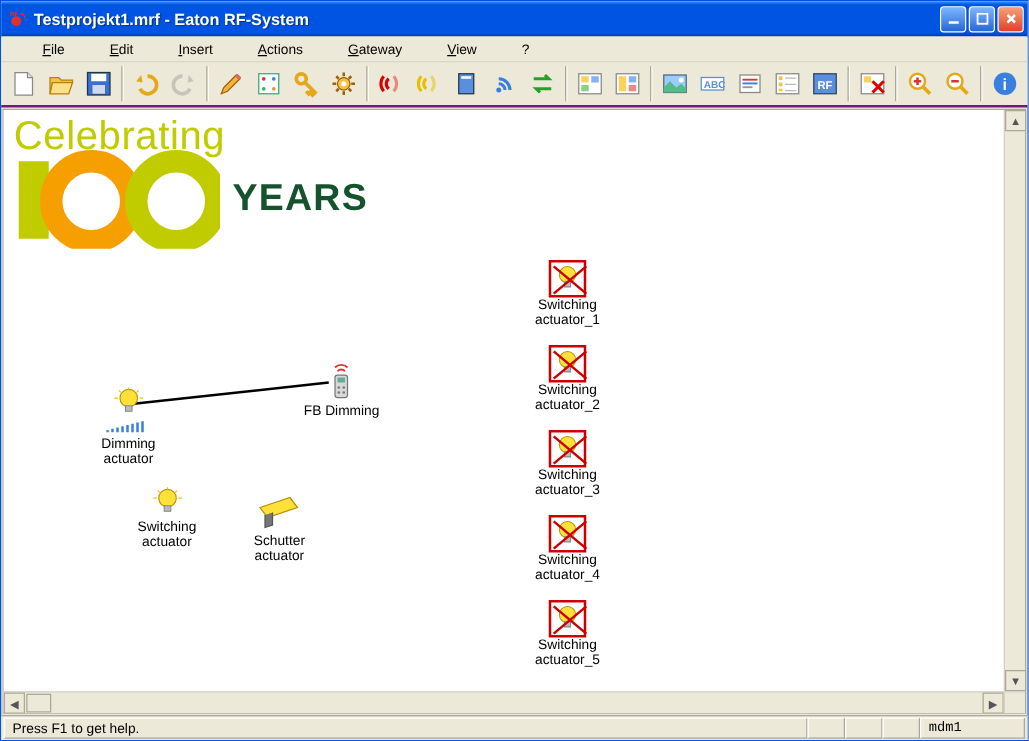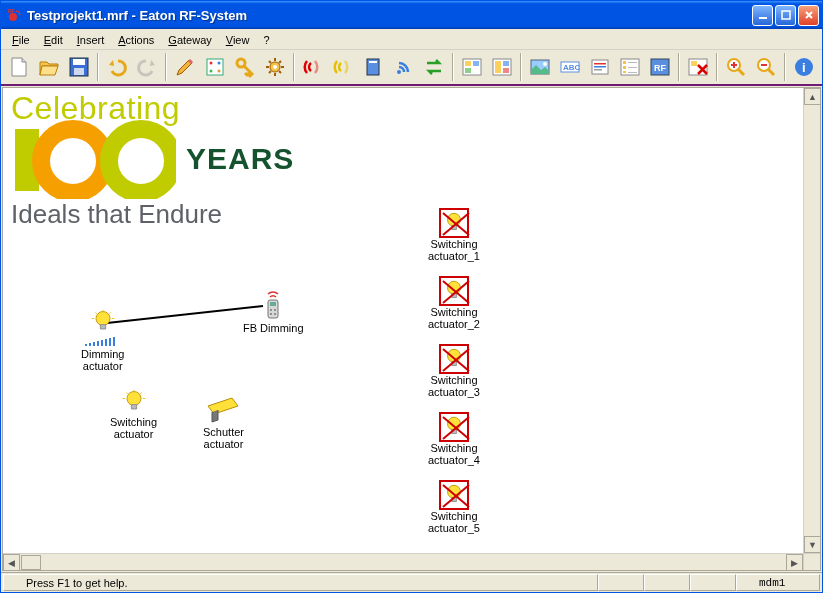--- a/index.html
+++ b/index.html
@@ -6,37 +6,37 @@
   body { font-family: Tahoma, sans-serif; font-size: 11px; background: #ece9d8; width: 823px; height: 593px; overflow: hidden; }
   .window { width: 823px; height: 593px; border: 1px solid #0054e3; background: #ece9d8; display: flex; flex-direction: column; }
   .titlebar { height: 28px; background: linear-gradient(to bottom, #3a95ff 0%, #0054e3 10%, #0054e3 90%, #003cb0 100%); display: flex; align-items: center; padding: 0 3px 0 6px; color: #fff; }
   .titlebar .app-icon { width: 16px; height: 16px; margin-right: 4px; }
   .titlebar .title { font-weight: bold; font-size: 13px; flex: 1; text-shadow: 1px 1px 1px rgba(0,0,0,.4); }
   .titlebar .winbtns { display: flex; gap: 2px; }
   .winbtn { width: 21px; height: 21px; border: 1px solid #fff; border-radius: 3px; display:flex; align-items:center; justify-content:center; font-weight:bold; font-family: Arial; font-size: 12px; cursor: pointer; }
   .winbtn.min, .winbtn.max { background: linear-gradient(to bottom, #7eb6ff, #2667d8); color:#fff; }
   .winbtn.close { background: linear-gradient(to bottom, #f7a07a, #e04128); color:#fff; }
   .menubar { height: 20px; background: #ece9d8; display: flex; align-items: center; padding: 0 4px; border-bottom: 1px solid #d4d0c8; margin-top:1px; }
-  .menuitem { padding: 2px 7px; cursor: pointer; }
+  .menuitem { padding: 2px 7px; cursor: pointer; margin-left: 22px; }
   .underline { text-decoration: underline; }
   .toolbar { height: 36px; background: #ece9d8; display: flex; align-items: center; padding: 2px 4px; gap: 2px; border-bottom: 2px solid #701a75; }
   .tbtn { width: 30px; height: 30px; border: 1px solid transparent; border-radius: 3px; display:flex; align-items:center; justify-content:center; cursor: pointer; }
   .tbtn svg { width: 24px; height: 24px; }
   .sep { width: 2px; height: 28px; border-left: 1px solid #aca899; border-right: 1px solid #fff; margin: 0 2px; }
   .canvas-wrap { flex: 1; display: flex; flex-direction: column; border: 1px solid #aca899; margin: 1px; background: #fff; position: relative; }
   .canvas { flex: 1; position: relative; overflow: hidden; background: #fff; }
   .vscroll { position: absolute; right: 0; top: 0; bottom: 17px; width: 17px; background: #ece9d8; border-left: 1px solid #d4d0c8;}
   .vscroll .arrow { width: 17px; height: 17px; background: #ece9d8; border: 1px solid #aca899; display:flex; align-items:center; justify-content:center; font-size:9px; color:#555; }
   .hscroll { position: absolute; left: 0; right: 17px; bottom: 0; height: 17px; background: #ece9d8; border-top: 1px solid #d4d0c8; display:flex; }
   .hscroll .arrow { width: 17px; height: 17px; background: #ece9d8; border: 1px solid #aca899; display:flex; align-items:center; justify-content:center; font-size:9px; color:#555; }
   .hscroll .thumb { width: 20px; height: 15px; background: #ece9d8; border: 1px solid #aca899; margin:1px; }
   .hscroll .spacer { flex: 1; }
   .corner { position: absolute; right:0; bottom:0; width:17px; height:17px; background:#ece9d8; border-top:1px solid #d4d0c8; border-left:1px solid #d4d0c8;}
   .statusbar { height: 20px; background: #ece9d8; display:flex; align-items:center; border-top: 1px solid #aca899; padding: 0 2px; font-size: 11px; }
-  .statusbar .cell { border: 1px solid #aca899; border-top-color:#fff; border-left-color:#fff; padding: 1px 22px; height:17px; display:flex; align-items:center; }
+  .statusbar .cell { border: 1px solid #aca899; border-top-color:#fff; border-left-color:#fff; padding: 1px 6px; height:17px; display:flex; align-items:center; }
   .statusbar .main { flex:1; }
   .statusbar .small { width: 30px; }
   .statusbar .hw { width: 84px; font-family: Liberation Mono, monospace; }
 
   .logo { position: absolute; left: 8px; top: 2px; }
   .logo .celebrating { color: #c0cb00; font-size: 32px; font-weight: 400; letter-spacing: 0.5px; }
   .logo .row { display: flex; align-items: center; margin-top: -8px; }
   .logo .years { color: #14532d; font-size: 30px; font-weight: bold; margin-left: 10px; letter-spacing: 1px; }
   .logo .tag { color: #5e6167; font-size: 26px; font-weight: 400; margin-top: 0px; }
 
@@ -288,21 +288,20 @@
       <div class="logo">
         <div class="celebrating">Celebrating</div>
         <div class="row">
           <svg width="165" height="80">
             <rect x="4" y="10" width="24" height="62" fill="#c0cb00"></rect>
             <circle cx="62" cy="42" r="32" fill="none" stroke="#f5a000" stroke-width="18"></circle>
             <circle cx="130" cy="42" r="32" fill="none" stroke="#c0cb00" stroke-width="18"></circle>
           </svg>
           <span class="years">YEARS</span>
         </div>
-        <div class="tag">Ideals that Endure</div>
       </div>
 
       <svg style="position:absolute; left:0; top:0; width:800px; height:500px; pointer-events:none">
         <line x1="104" y1="235" x2="260" y2="218" stroke="#000" stroke-width="2"></line>
       </svg>
 
       <div class="node" style="left:78px; top:220px">
         <svg class="bulb" viewBox="0 0 32 32">
             <circle cx="16" cy="12" r="8" fill="#ffe13a" stroke="#b89000"></circle>
             <path d="M13 19h6v5h-6z" fill="#bbb" stroke="#888"></path>

